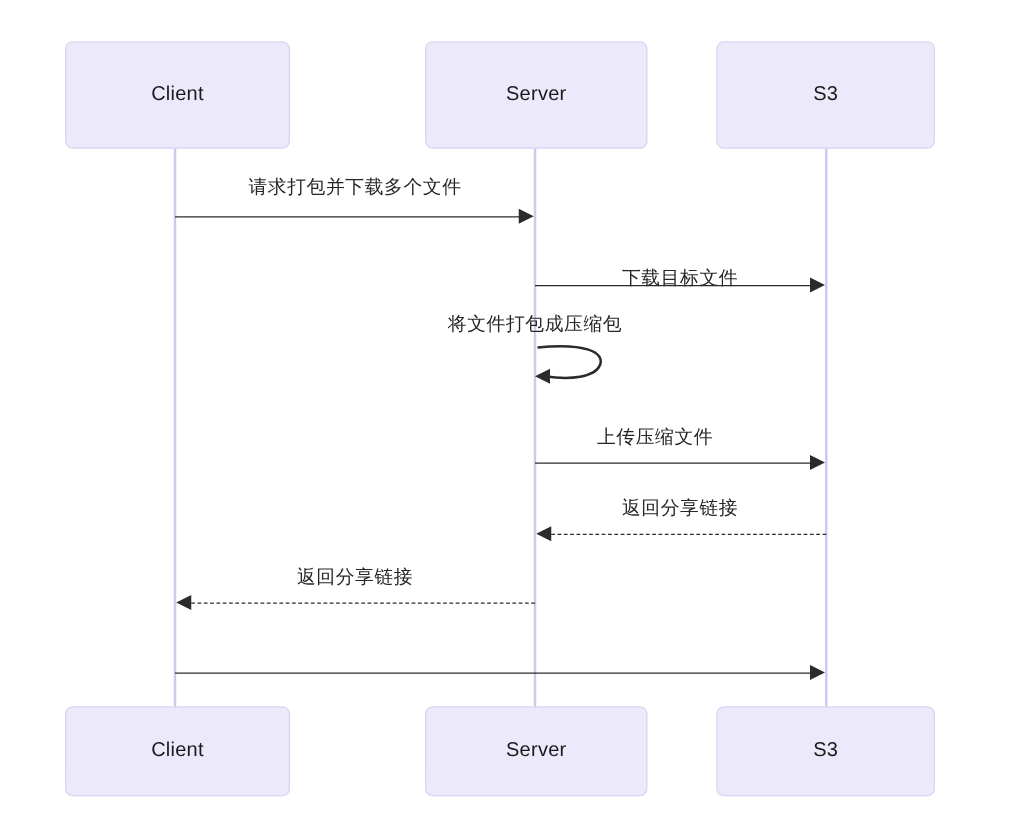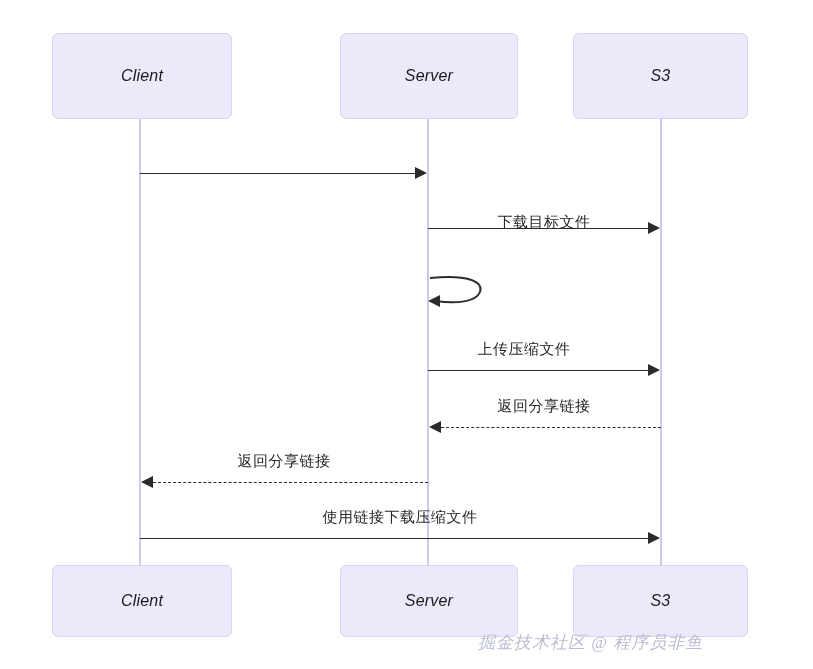--- a/index.html
+++ b/index.html
@@ -20,21 +20,20 @@
   
   .participant-box {
     position: absolute;
     box-sizing: border-box;
     background: #ebe9fa;
     border: 1px solid #d8d4f2;
     border-radius: 6px;
     display: flex;
     align-items: center;
     justify-content: center;
-    font-style: italic;
   }
   .participant-label {
     font-size: 16px;
     color: #1a1a1a;
     font-family: "Liberation Sans", "DejaVu Sans", sans-serif;
     letter-spacing: 0.2px;
     white-space: nowrap;
   }
   
   .lifeline {
@@ -103,55 +102,55 @@
   </div>
 
   <div class="participant-box" style="left:573px; top:33px; width:175px; height:86px;">
     <span class="participant-label">S3</span>
   </div>
 
   <div class="lifeline" style="left:139px; top:119px; height:447px;"></div>
   <div class="lifeline" style="left:427px; top:119px; height:447px;"></div>
   <div class="lifeline" style="left:660px; top:119px; height:447px;"></div>
 
+  <div class="msg-label" style="left:284px; top:140px;">请求打包并下载多个文件</div>
   <div class="msg-line" style="left:140px; top:173px; width:276px;"></div>
   <div class="arrow-head right" style="left:415px; top:167px;"></div>
 
   <div class="msg-label" style="left:544px; top:195px;margin-top:18px;">下载目标文件</div>
   <div class="msg-line" style="left:428px; top:228px; width:221px;"></div>
   <div class="arrow-head right" style="left:648px; top:222px;"></div>
 
+  <div class="msg-label" style="left:428px; top:250px;">将文件打包成压缩包</div>
   <svg class="self-loop" style="left:422px; top:272px;" width="70" height="38" viewBox="0 0 70 38">
     <path d="M 8 6 C 46 2, 62 10, 58 20 C 54 30, 34 32, 14 29" fill="none" stroke="#2b2b2b" stroke-width="2"></path>
     <polygon points="18,23 18,35 6,29" fill="#2b2b2b"></polygon>
   </svg>
 
   <div class="msg-label" style="left:524px; top:340px;">上传压缩文件</div>
   <div class="msg-line" style="left:428px; top:370px; width:221px;"></div>
   <div class="arrow-head right" style="left:648px; top:364px;"></div>
 
   <div class="msg-label" style="left:544px; top:397px;">返回分享链接</div>
   <div class="msg-line dashed" style="left:441px; top:427px; width:220px;"></div>
   <div class="arrow-head left" style="left:429px; top:421px;"></div>
 
   <div class="msg-label" style="left:284px; top:452px;">返回分享链接</div>
   <div class="msg-line dashed" style="left:153px; top:482px; width:275px;"></div>
   <div class="arrow-head left" style="left:141px; top:476px;"></div>
 
-  <div class="msg-label" style="left:400px; top:508px;">使用链接下载压缩文件</div>
   <div class="msg-line" style="left:140px; top:538px; width:509px;"></div>
   <div class="arrow-head right" style="left:648px; top:532px;"></div>
 
   <div class="participant-box" style="left:52px; top:565px; width:180px; height:72px;">
     <span class="participant-label">Client</span>
   </div>
 
   <div class="participant-box" style="left:340px; top:565px; width:178px; height:72px;">
     <span class="participant-label">Server</span>
   </div>
 
   <div class="participant-box" style="left:573px; top:565px; width:175px; height:72px;">
     <span class="participant-label">S3</span>
   </div>
 
-  <div class="watermark" style="left:478px; top:631px;">掘金技术社区 @ 程序员非鱼</div>
 
 </div>
 
 </body></html>

